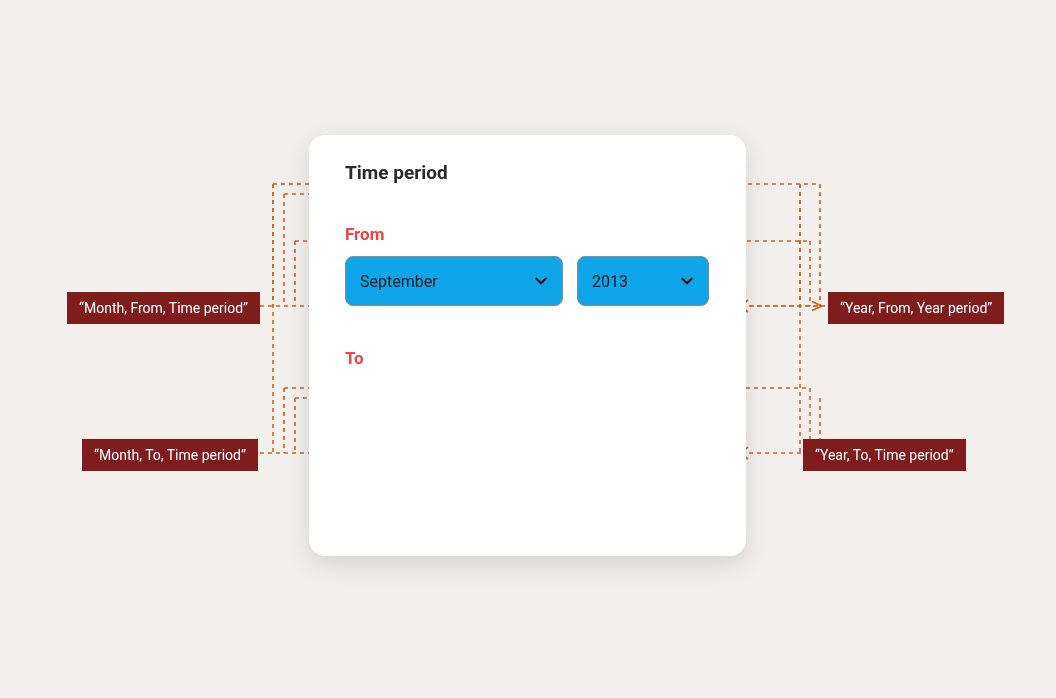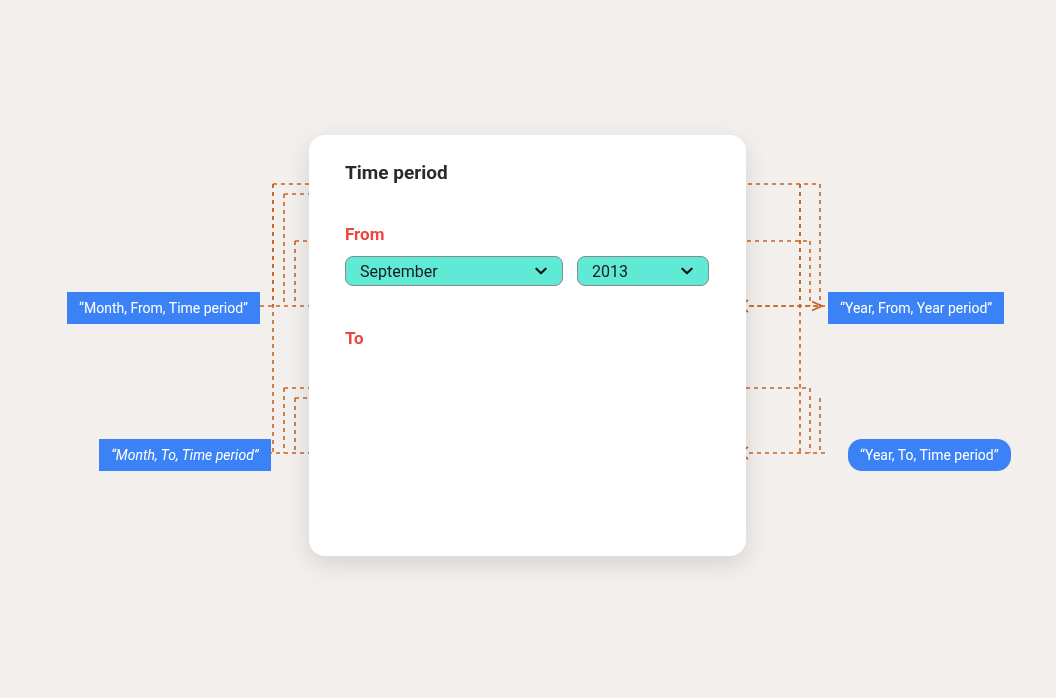--- a/index.html
+++ b/index.html
@@ -42,45 +42,45 @@
 
   .selects-row {
     display: flex;
     gap: 14px;
   }
 
   .select {
     display: flex;
     align-items: center;
     justify-content: space-between;
-    height: 30px;
+    height: 50px;
     border: 1px solid #8a8a8a;
     border-radius: 8px;
     padding: 0 14px;
-    background: #5eead4;
+    background: #0ea5e9;
     cursor: pointer;
   }
   .select.month { flex: 0 0 218px; }
   .select.year  { flex: 0 0 132px; }
 
   .select-text {
     font-size: 16px;
     color: #1a1a1a;
   }
 
   .chev {
     width: 14px; height: 14px;
     display: inline-block;
   }
   .chev svg { display:block; }
 
   
   .badge {
     position: absolute;
-    background: #3b82f6;
+    background: #7f1d1d;
     color: #ffffff;
     font-size: 14px;
     padding: 8px 12px;
     white-space: nowrap;
   }
 
   
   .annot-svg {
     position: absolute;
     left: 0; top: 0;
@@ -184,14 +184,14 @@
     </div>
   </div>
 
   <div class="field-group">
     <div class="field-label">To</div>
   </div>
 </div>
 
 <div class="badge" style="left:67px; top:292px;">“Month, From, Time period”</div>
 <div class="badge" style="left:828px; top:292px;">“Year, From, Year period”</div>
-<div class="badge" style="left:99px; top:439px;font-style:italic;">“Month, To, Time period”</div>
-<div class="badge" style="left:848px; top:439px;border-radius:14px;">“Year, To, Time period”</div>
+<div class="badge" style="left:82px; top:439px;">“Month, To, Time period”</div>
+<div class="badge" style="left:803px; top:439px;">“Year, To, Time period”</div>
 
 </body></html>

